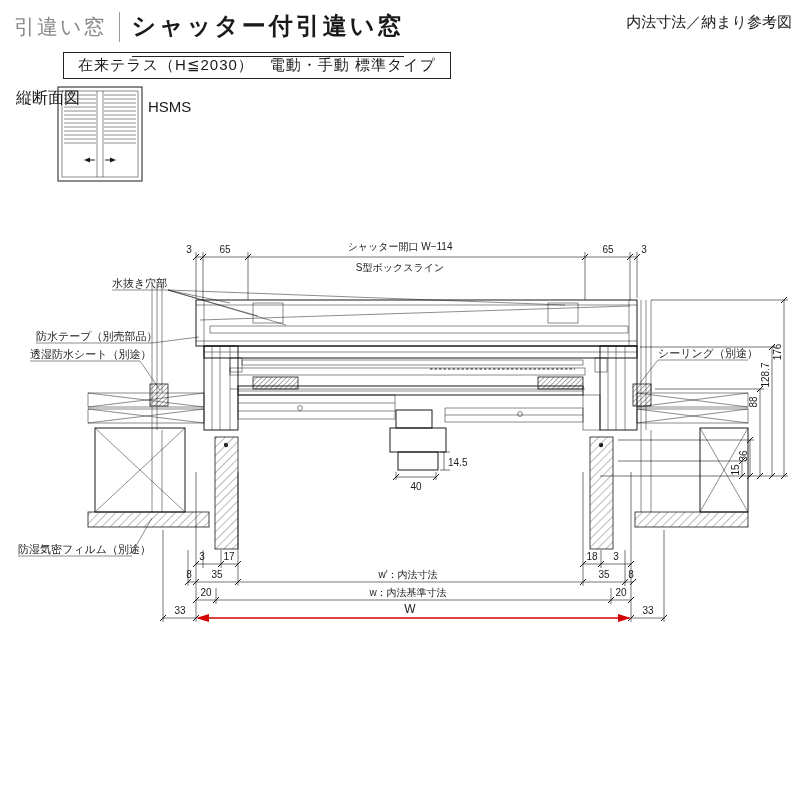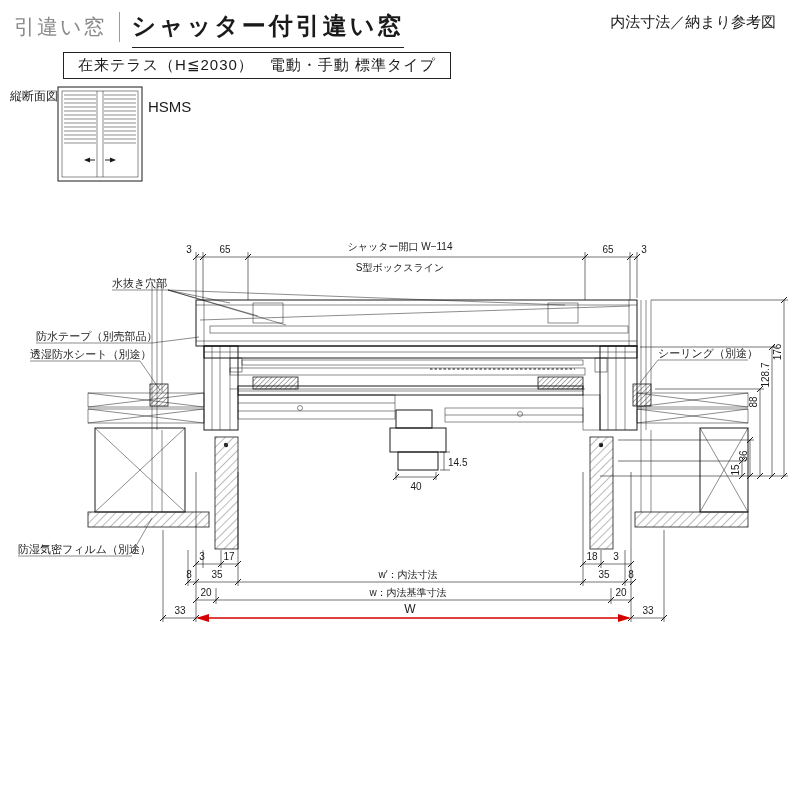--- a/index.html
+++ b/index.html
@@ -1,27 +1,27 @@
 <!DOCTYPE html>
 <html><head>
 <meta charset="utf-8">
 <style>
   * { margin:0; padding:0; box-sizing:border-box; }
   html,body { width:800px; height:800px; background:#ffffff; }
   body {
     font-family:"Liberation Sans","DejaVu Sans",sans-serif;
     color:#1a1a1a; position:relative; overflow:hidden;
   }
-  .header-row { position:absolute; top:10px; left:14px; right:24px; display:flex; align-items:flex-start; }
+  .header-row { position:absolute; top:10px; left:14px; right:8px; display:flex; align-items:flex-start; }
   .category { color:#8a8a8a; font-size:21px; letter-spacing:2px; padding-top:3px; }
   .sep { width:1px; background:#9a9a9a; height:30px; margin:2px 12px 0 12px; }
-  .title { font-size:24px; font-weight:bold; letter-spacing:3px; border-bottom:1px solid #222; padding-bottom:5px; }
+  .title { font-size:24px; font-weight:bold; letter-spacing:3px; border-bottom:1px solid #222; padding-bottom:14px; }
   .corner { margin-left:auto; font-size:15px; padding-top:3px; }
   .spec-box { position:absolute; top:52px; left:15px; border:1px solid #222; font-size:15px; padding:3px 14px; letter-spacing:1px;margin-left:48px; }
-  .section-label { position:absolute; top:88px; left:10px; font-size:12px; }
+  .section-label { position:absolute; top:88px; left:16px; font-size:16px; }
   .model { position:absolute; top:90px; left:148px; font-size:15px;margin-top:8px; }
   .window-icon { position:absolute; left:57px; top:86px; }
   svg.drawing { position:absolute; left:0; top:0; }
   svg text { font-size:10px; fill:#1a1a1a; }
   svg text.ann { font-size:11px; }
   svg text.big { font-size:12px; }
   .ln  { stroke:#1a1a1a; stroke-width:1;   fill:none; }
   .tn  { stroke:#1a1a1a; stroke-width:0.5; fill:none; }
   .dim { stroke:#1a1a1a; stroke-width:0.6; fill:none; }
   .red { stroke:#d40000; stroke-width:1.5; fill:none; }

